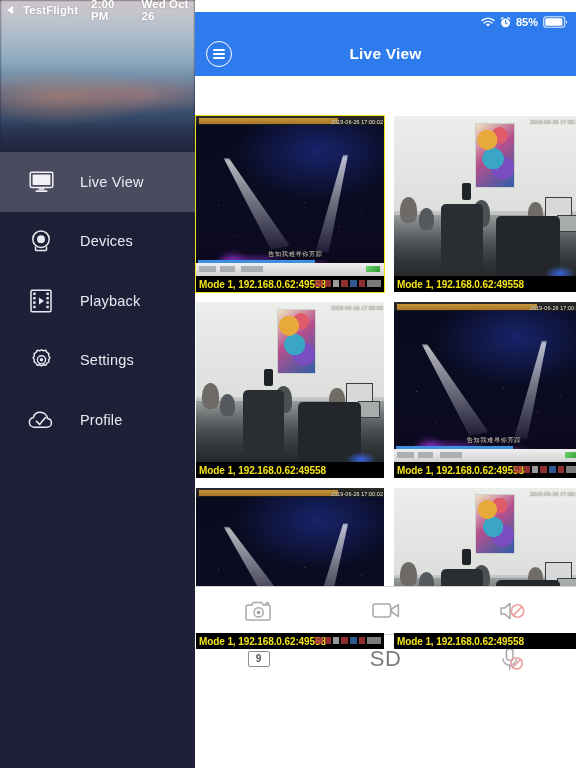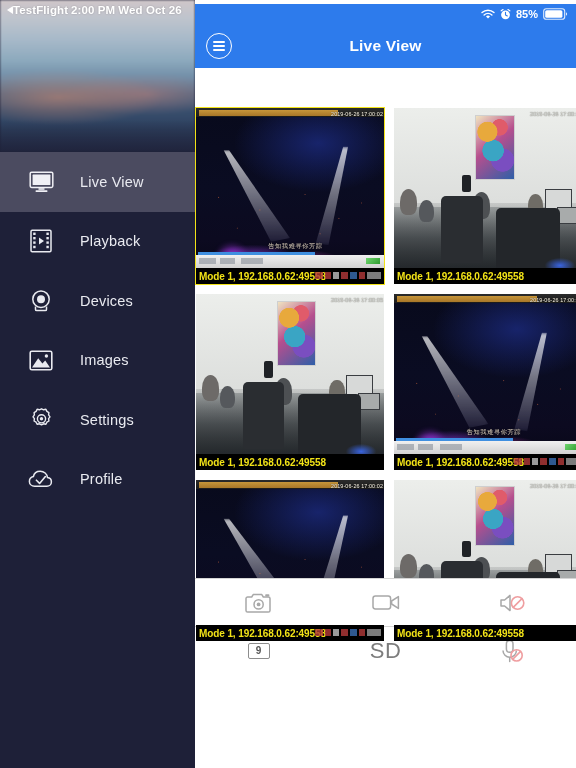--- a/index.html
+++ b/index.html
@@ -47,21 +47,21 @@
     width: 195px; height: 616px;
     background: #1e2038;
   }
 
   
   #statusbar {
     position: absolute; left: 0; top: 0;
     width: 195px; height: 20px;
     display: flex; align-items: center;
     padding-left: 7px;
-    gap: 3px;
+    gap: 13px;
     color: #ffffff;
     font-size: 11.5px;
     font-weight: bold;
     letter-spacing: 0.1px;
     z-index: 20;
     text-shadow: 0 0 2px rgba(0,0,0,0.22);
   }
   #statusbar .back-tri {
     width: 0; height: 0;
     border-top: 4.5px solid transparent;
@@ -88,21 +88,21 @@
   .nav-icon svg { display: block; }
   .nav-label {
     margin-left: 23px;
     color: #e9eaf0;
     font-size: 14.5px;
     letter-spacing: 0.2px;
   }
 
   
   #panel {
-    position: absolute; left: 195px; top: 4px;
+    position: absolute; left: 195px; top: 12px;
     width: 381px; height: 670px;
     background: #ffffff;
   }
   #panel-status {
     position: absolute; left: 0; top: 0;
     width: 381px; height: 20px;
     background: #2d7bec;
     display: flex; align-items: center; justify-content: flex-end;
     padding-right: 8px; gap: 5px;
     color: #ffffff; font-size: 11px; font-weight: bold;
@@ -365,62 +365,52 @@
       <div class="nav-item selected">
         <span class="nav-icon">
           <svg class="svgicon" width="25" height="22" viewBox="0 0 25 22" fill="none">
             <rect x="1.2" y="1.2" width="22.6" height="15.2" rx="1.4" stroke="#f0f0f5" stroke-width="1.5"></rect>
             <rect x="3.6" y="3.6" width="17.8" height="10.4" rx="0.6" fill="#f0f0f5"></rect>
             <rect x="9.5" y="17.2" width="6" height="1.6" fill="#f0f0f5"></rect>
             <rect x="6.5" y="19.2" width="12" height="1.8" rx="0.7" fill="#f0f0f5"></rect>
           </svg>
         </span>
         <span class="nav-label">Live View</span>
+      </div>
+
+      <div class="nav-item">
+        <span class="nav-icon">
+          <svg class="svgicon" width="24" height="24" viewBox="0 0 24 24" fill="none">
+            <circle cx="12" cy="10.2" r="8.2" stroke="#e9eaf0" stroke-width="1.5"></circle>
+            <circle cx="12" cy="10.2" r="4" fill="#e9eaf0"></circle>
+            <path d="M6.5 17.6 L6.5 20.4 Q6.5 21.6 7.8 21.6 L16.2 21.6 Q17.5 21.6 17.5 20.4 L17.5 17.6" stroke="#e9eaf0" stroke-width="1.5" fill="none"></path>
+          </svg>
+        </span>
+        <span class="nav-label">Devices</span>
       </div>
 
       <div class="nav-item">
         <span class="nav-icon">
           <svg class="svgicon" width="22" height="24" viewBox="0 0 22 24" fill="none">
             <rect x="1" y="1.2" width="20" height="21.6" rx="1.2" stroke="#e9eaf0" stroke-width="1.5"></rect>
             <rect x="3.2" y="3.6" width="2.4" height="2.4" fill="#e9eaf0"></rect>
             <rect x="3.2" y="8" width="2.4" height="2.4" fill="#e9eaf0"></rect>
             <rect x="3.2" y="12.4" width="2.4" height="2.4" fill="#e9eaf0"></rect>
             <rect x="3.2" y="16.8" width="2.4" height="2.4" fill="#e9eaf0"></rect>
             <rect x="16.4" y="3.6" width="2.4" height="2.4" fill="#e9eaf0"></rect>
             <rect x="16.4" y="8" width="2.4" height="2.4" fill="#e9eaf0"></rect>
             <rect x="16.4" y="12.4" width="2.4" height="2.4" fill="#e9eaf0"></rect>
             <rect x="16.4" y="16.8" width="2.4" height="2.4" fill="#e9eaf0"></rect>
             <path d="M9 8.6 L14 12 L9 15.4 Z" fill="#e9eaf0"></path>
           </svg>
         </span>
         <span class="nav-label">Playback</span>
       </div>
 
-      <div class="nav-item">
-        <span class="nav-icon">
-          <svg class="svgicon" width="24" height="24" viewBox="0 0 24 24" fill="none">
-            <circle cx="12" cy="10.2" r="8.2" stroke="#e9eaf0" stroke-width="1.5"></circle>
-            <circle cx="12" cy="10.2" r="4" fill="#e9eaf0"></circle>
-            <path d="M6.5 17.6 L6.5 20.4 Q6.5 21.6 7.8 21.6 L16.2 21.6 Q17.5 21.6 17.5 20.4 L17.5 17.6" stroke="#e9eaf0" stroke-width="1.5" fill="none"></path>
-          </svg>
-        </span>
-        <span class="nav-label">Devices</span>
-      </div>
-
-
-      <div class="nav-item">
-        <span class="nav-icon">
-          <svg class="svgicon" width="24" height="21" viewBox="0 0 24 21" fill="none">
-            <rect x="1.2" y="1.2" width="21.6" height="18.6" rx="1.6" stroke="#e9eaf0" stroke-width="1.6"></rect>
-            <path d="M3 17.4 L9.2 8.2 L13.4 13.6 L16.2 10.4 L21 17.4 Z" fill="#e9eaf0"></path>
-            <circle cx="17.4" cy="6" r="1.7" fill="#e9eaf0"></circle>
-          </svg>
-        </span>
-        <span class="nav-label">Images</span>
-      </div>
+
 
       <div class="nav-item">
         <span class="nav-icon">
           <svg class="svgicon" width="25" height="25" viewBox="0 0 25 25" fill="none">
             <path d="M12.5 1.8 l2.1 1.0 2.3-.5 1.0 2.1 2.0 1.2 -.3 2.3 1.4 1.9 -1.4 1.9 .3 2.3 -2.0 1.2 -1.0 2.1 -2.3-.5 -2.1 1.0 -2.1-1.0 -2.3 .5 -1.0-2.1 -2.0-1.2 .3-2.3 -1.4-1.9 1.4-1.9 -.3-2.3 2.0-1.2 1.0-2.1 2.3 .5 Z" stroke="#e9eaf0" stroke-width="1.4" stroke-linejoin="round" fill="none"></path>
             <circle cx="12.5" cy="11.8" r="4.1" stroke="#e9eaf0" stroke-width="1.4" fill="none"></circle>
             <circle cx="12.5" cy="11.8" r="1.7" fill="#e9eaf0"></circle>
           </svg>
         </span>
         <span class="nav-label">Settings</span>

